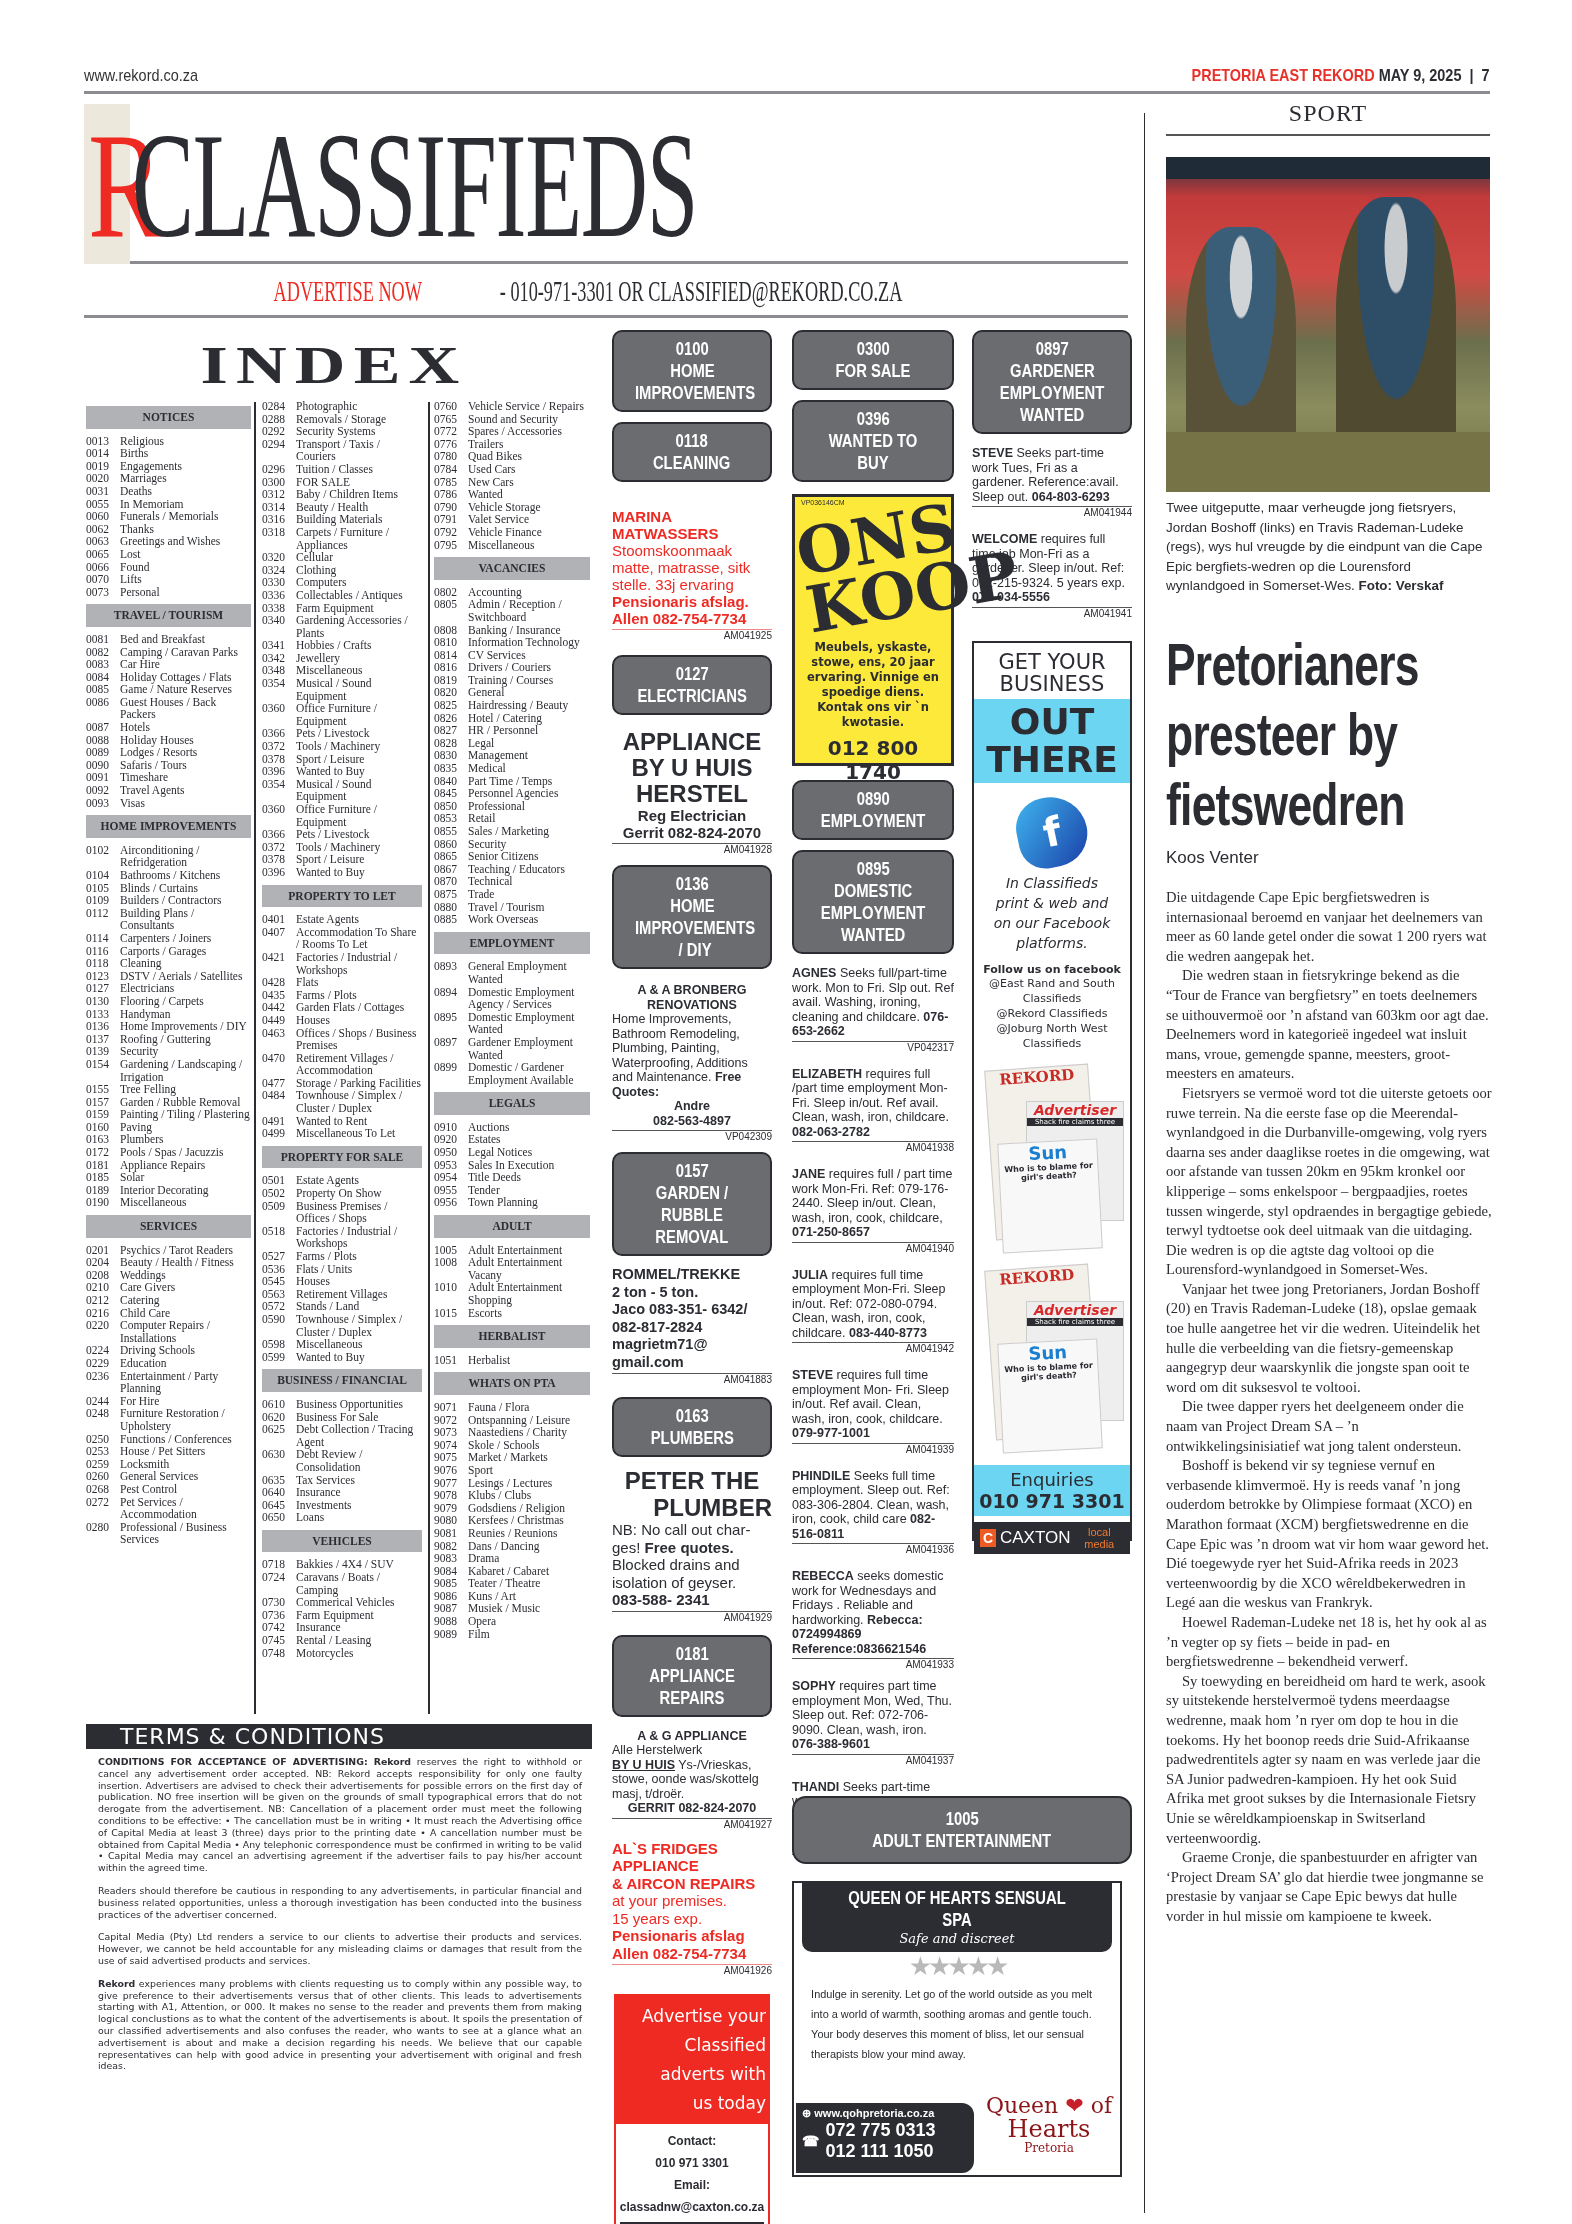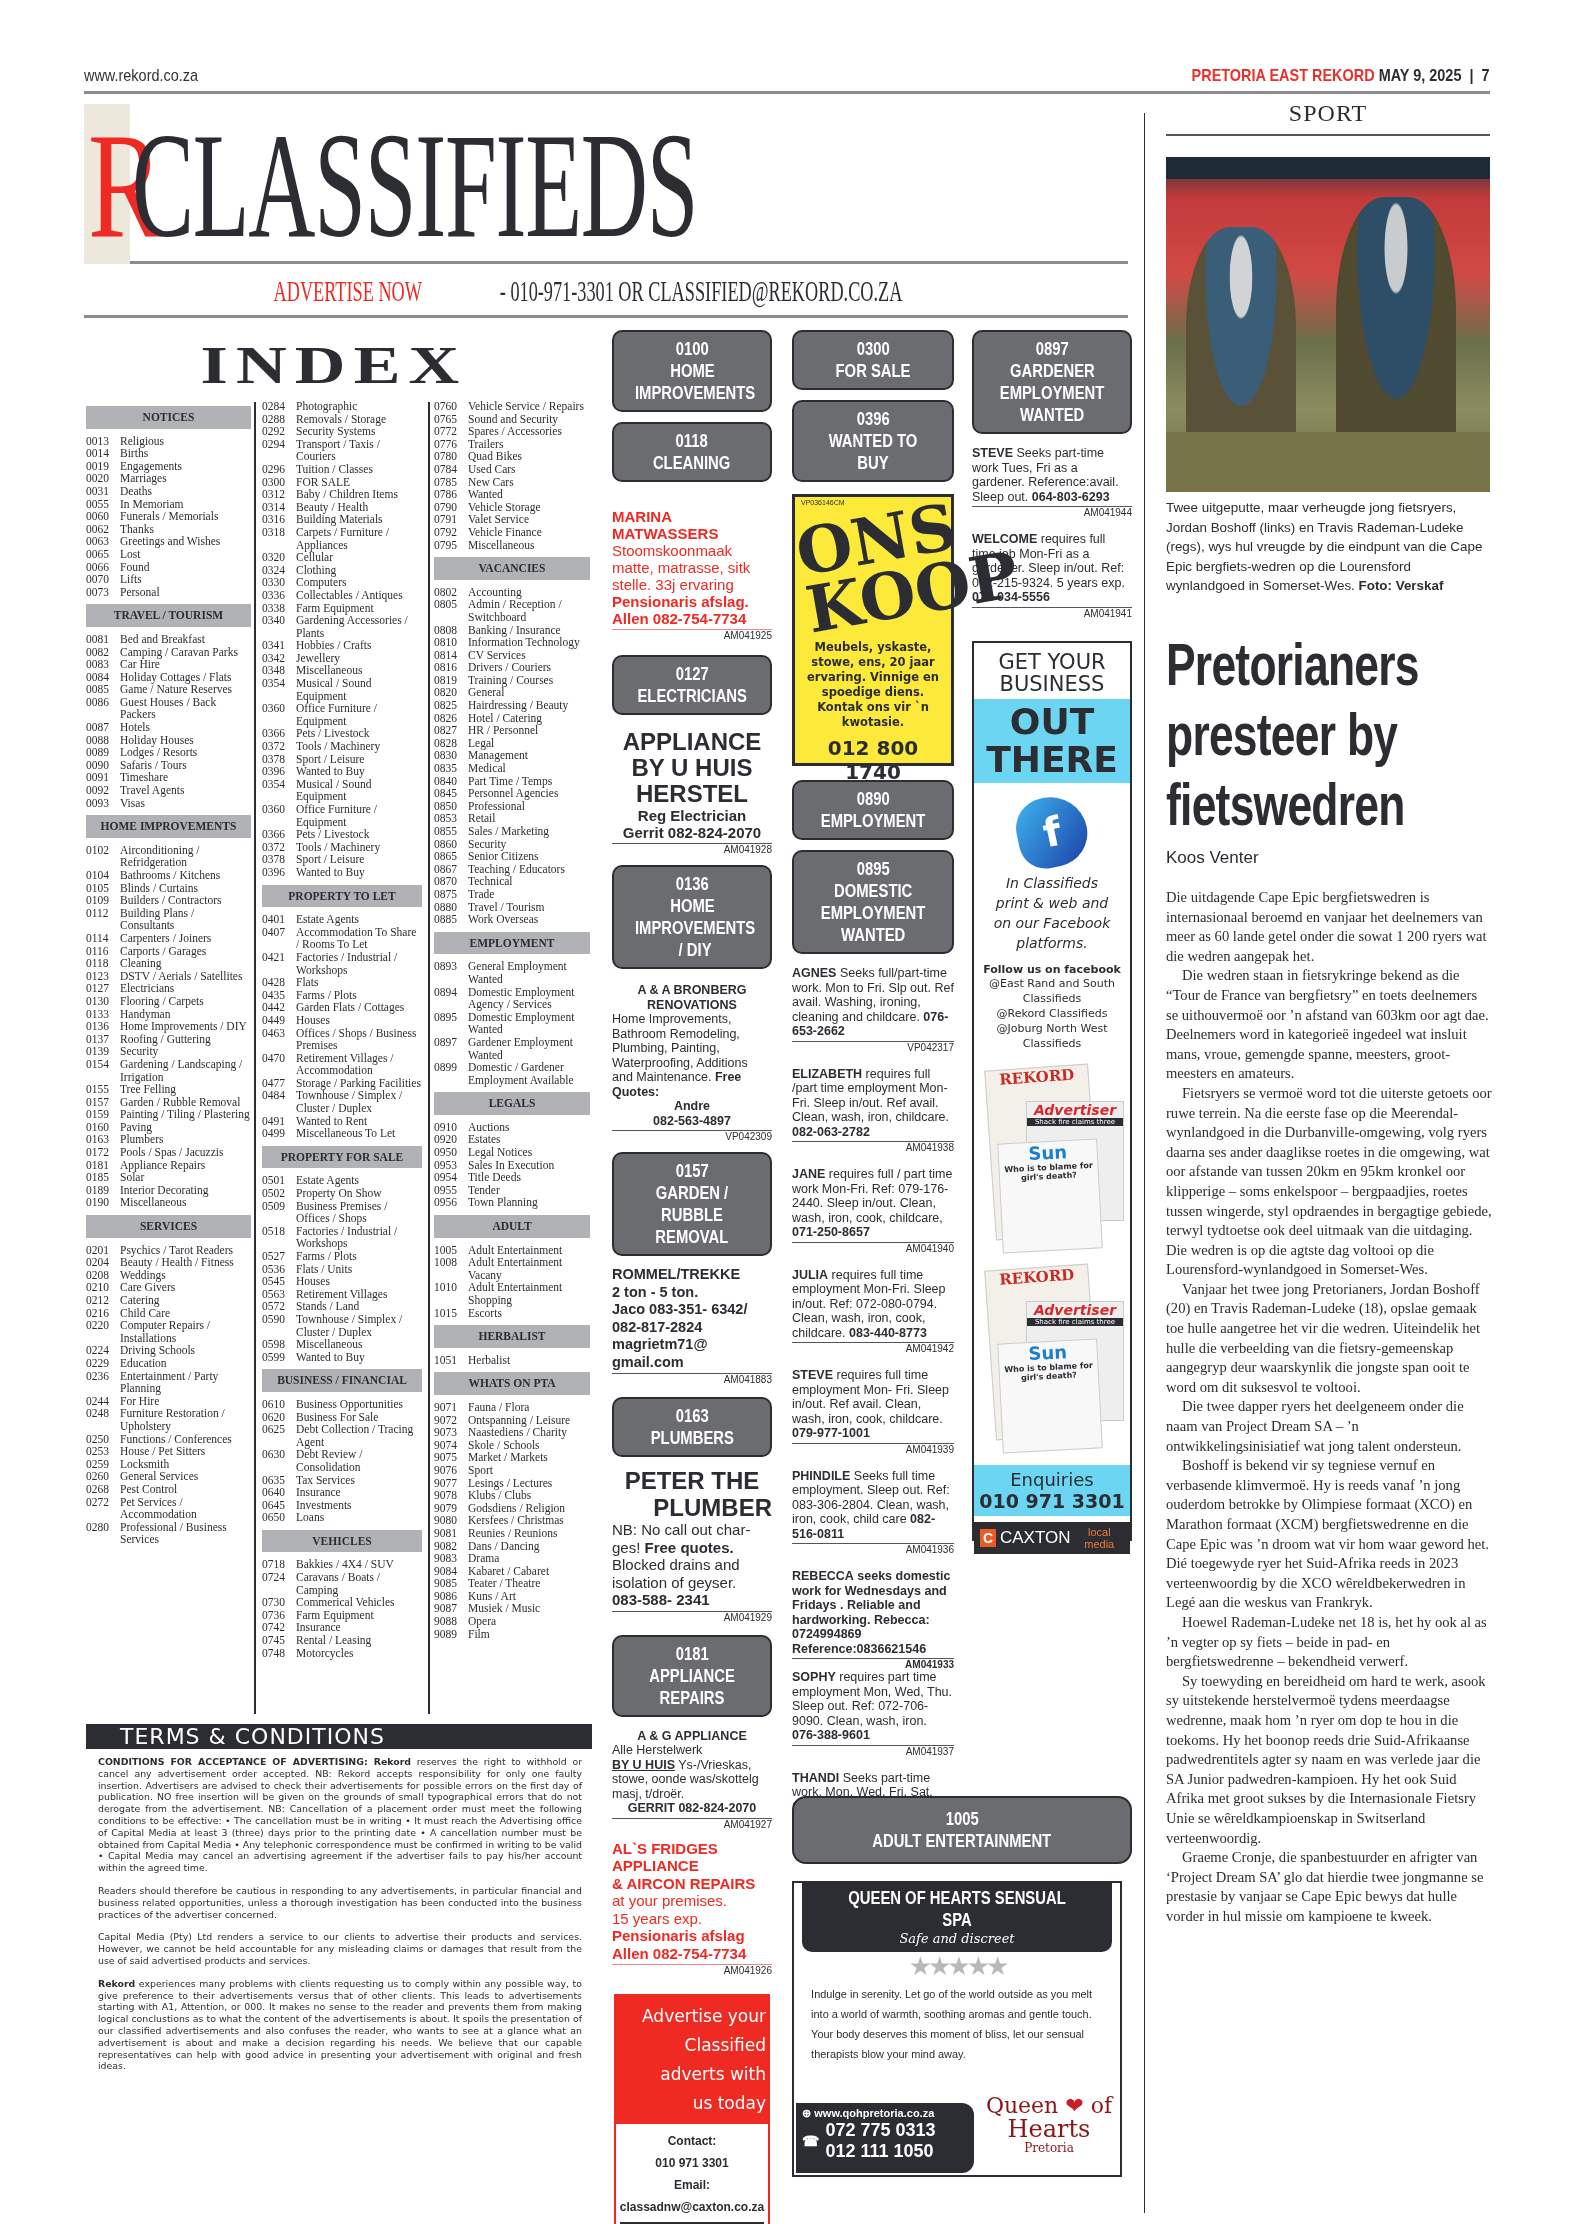--- a/index.html
+++ b/index.html
@@ -1044,21 +1044,21 @@
   </div>
   <div class="hdbox" style="margin-top:14px"><span>0890</span><br><span>EMPLOYMENT</span></div>
   <div class="hdbox" style="margin-top:10px"><span>0895</span><br><span>DOMESTIC</span><br><span>EMPLOYMENT</span><br><span>WANTED</span></div>
   <div id="domestic-list" style="margin-top:12px">
       <div class="ad" style="margin-bottom: 14px;"><b>AGNES</b><span> Seeks full/part-time work. Mon to Fri. Slp out. Ref avail. Washing, ironing, cleaning and childcare. </span><b>076-653-2662</b><div class="ref">VP042317</div></div>
       <div class="ad" style="margin-bottom: 14px;"><b>ELIZABETH</b><span> requires full /part time employment Mon-Fri. Sleep in/out. Ref avail. Clean, wash, iron, childcare. </span><b>082-063-2782</b><div class="ref">AM041938</div></div>
       <div class="ad" style="margin-bottom: 14px;"><b>JANE</b><span> requires full / part time work Mon-Fri. Ref: 079-176-2440. Sleep in/out. Clean, wash, iron, cook, childcare, </span><b>071-250-8657</b><div class="ref">AM041940</div></div>
       <div class="ad" style="margin-bottom: 14px;"><b>JULIA</b><span> requires full time employment Mon-Fri. Sleep in/out. Ref: 072-080-0794. Clean, wash, iron, cook, childcare. </span><b>083-440-8773</b><div class="ref">AM041942</div></div>
       <div class="ad" style="margin-bottom: 14px;"><b>STEVE</b><span> requires full time employment Mon- Fri. Sleep in/out. Ref avail. Clean, wash, iron, cook, childcare. </span><b>079-977-1001</b><div class="ref">AM041939</div></div>
       <div class="ad" style="margin-bottom: 14px;"><b>PHINDILE</b><span> Seeks full time employment. Sleep out. Ref: 083-306-2804. Clean, wash, iron, cook, child care </span><b>082-516-0811</b><div class="ref">AM041936</div></div>
-      <div class="ad" style="margin-bottom: 0; font-weight: bold;"><b>REBECCA</b><span> seeks domestic work for Wednesdays and Fridays . Reliable and hardworking. </span><b>Rebecca: 0724994869 Reference:0836621546</b><div class="ref">AM041933</div></div>
+      <div class="ad" style="margin-bottom: 9px;"><b>REBECCA</b><span> seeks domestic work for Wednesdays and Fridays . Reliable and hardworking. </span><b>Rebecca: 0724994869 Reference:0836621546</b><div class="ref">AM041933</div></div>
       <div class="ad" style="margin-bottom: 14px;"><b>SOPHY</b><span> requires part time employment Mon, Wed, Thu. Sleep out. Ref: 072-706-9090. Clean, wash, iron. </span><b>076-388-9601</b><div class="ref">AM041937</div></div>
       <div class="ad" style="margin-bottom: 14px;"><b>THANDI</b><span> Seeks part-time work. Mon, Wed, Fri, Sat. Slp out. Ref avail. Wash, iron, clean, cook, caregiver, childcare. </span><b>072-706-4153</b><div class="ref">VP042303</div></div>
     </div>
 </div>
 
 <div class="abs" style="left:972px;top:330px;width:160px">
   <div class="hdbox"><span>0897</span><br><span>GARDENER</span><br><span>EMPLOYMENT</span><br><span>WANTED</span></div>
   <div id="gardener-list" style="margin-top:12px">
       <div class="ad" style="margin-bottom: 14px;"><b>STEVE</b><span> Seeks part-time work Tues, Fri as a gardener. Reference:avail. Sleep out. </span><b>064-803-6293</b><div class="ref">AM041944</div></div>
       <div class="ad" style="margin-bottom: 14px;"><b>WELCOME</b><span> requires full time job Mon-Fri as a gardener. Sleep in/out. Ref: 072-215-9324. 5 years exp. </span><b>071-034-5556</b><div class="ref">AM041941</div></div>

